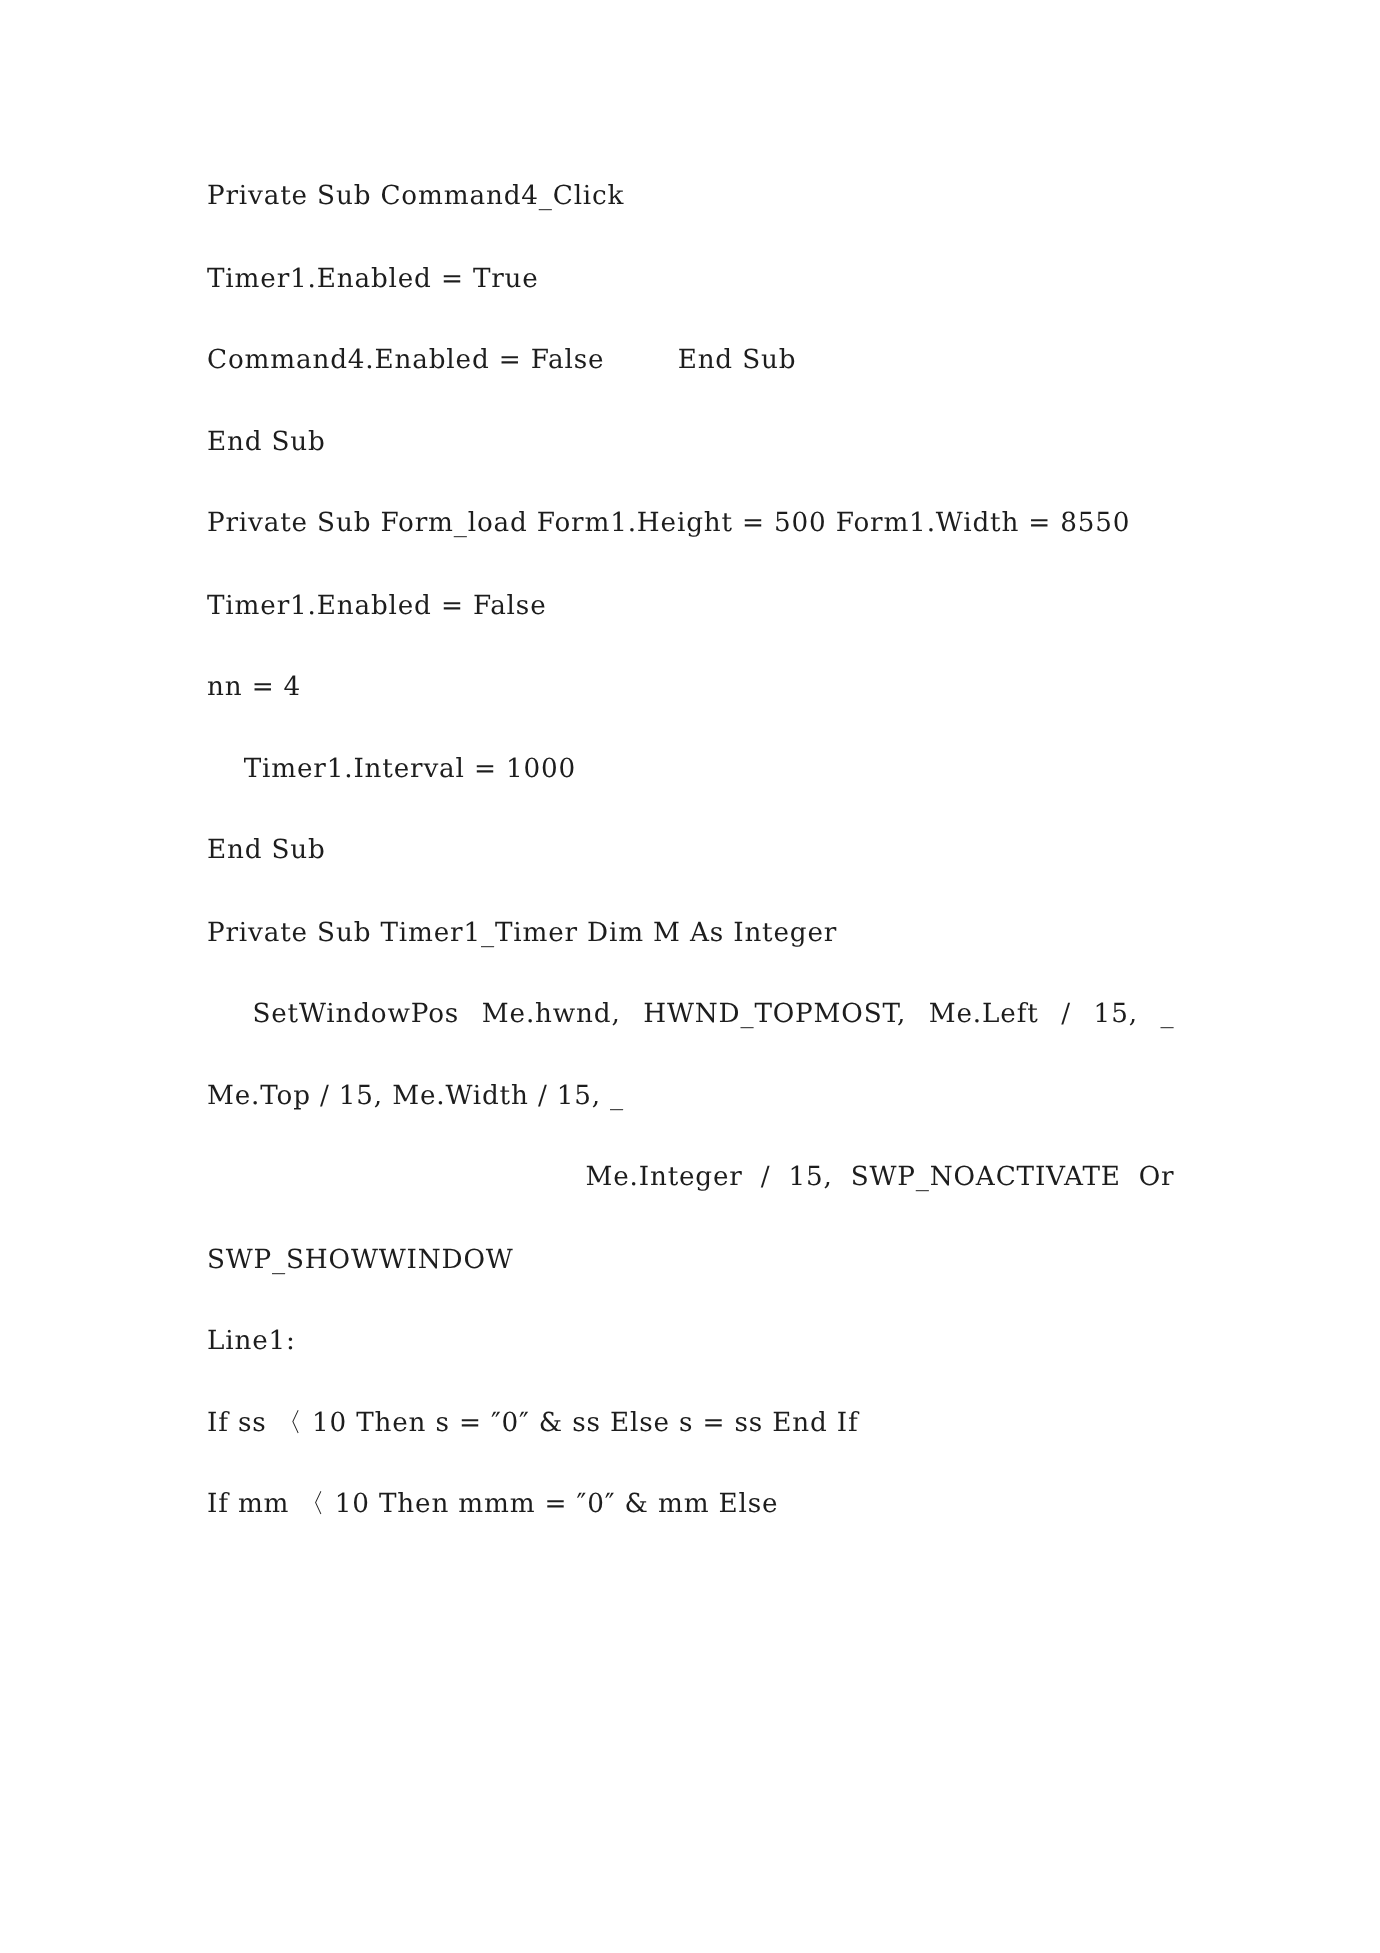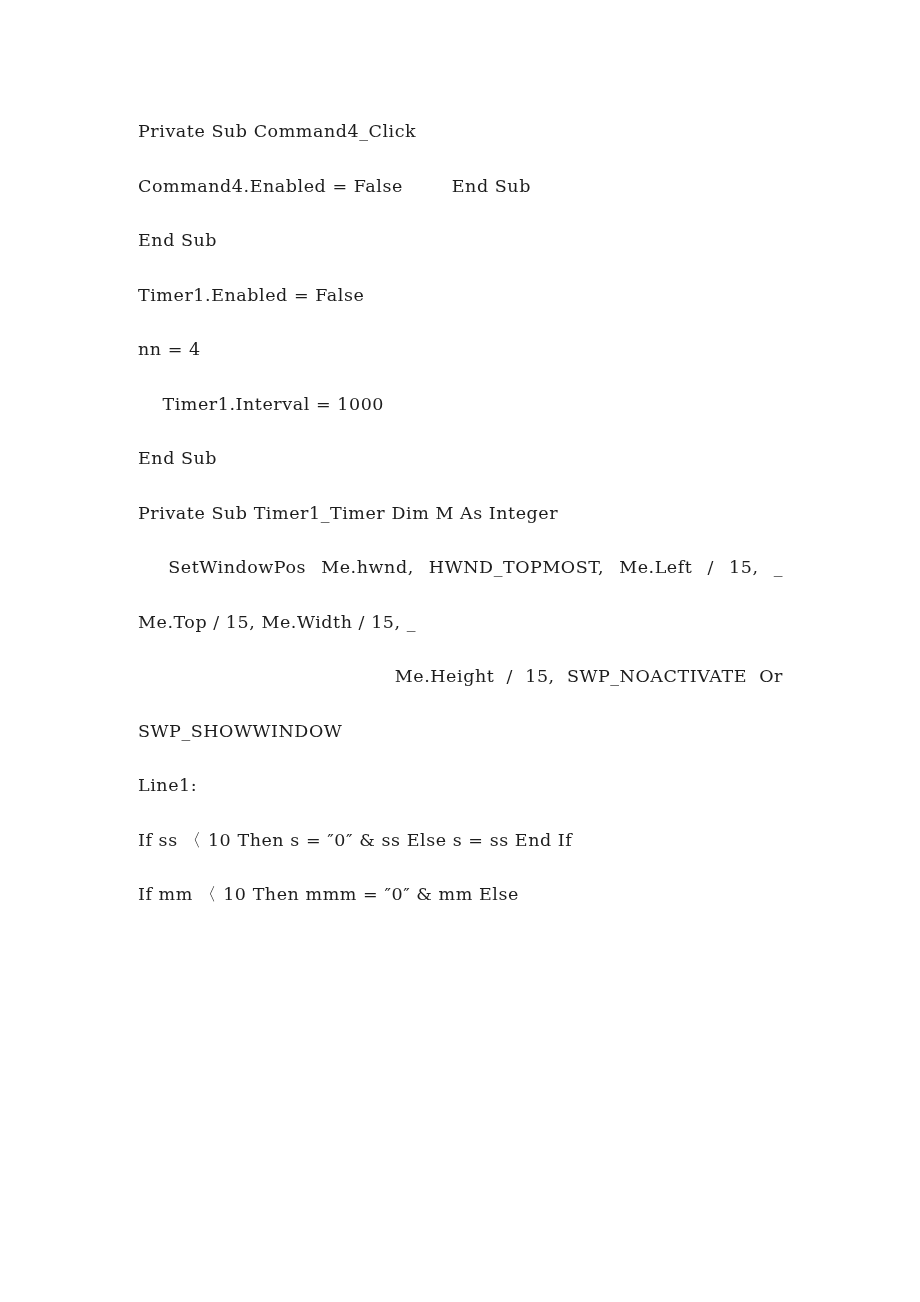--- a/index.html
+++ b/index.html
@@ -55,26 +55,28 @@
   .code-line.plain {
     text-align: left;
   }
 </style>
 </head>
 <body>
 
 <div class="page">
   <div class="text-block" id="code-container">
   <p class="code-line plain">Private Sub Command4_Click</p>
+      <p class="code-line plain">Timer1.Enabled = True</p>
       <p class="code-line plain">Command4.Enabled = False        End Sub</p>
       <p class="code-line plain">End Sub</p>
+      <p class="code-line plain">Private Sub Form_load Form1.Height = 500 Form1.Width = 8550</p>
       <p class="code-line plain">Timer1.Enabled = False</p>
       <p class="code-line plain">nn = 4</p>
       <p class="code-line plain">    Timer1.Interval = 1000</p>
       <p class="code-line plain">End Sub</p>
       <p class="code-line plain">Private Sub Timer1_Timer Dim M As Integer</p>
       <p class="code-line justify">  SetWindowPos Me.hwnd, HWND_TOPMOST, Me.Left / 15, _ Me.Top / 15, Me.Width / 15, _</p>
-      <p class="code-line justify">                     Me.Height / 15, SWP_NOACTIVATE Or SWP_SHOWWINDOW</p>
+      <p class="code-line justify">                     Me.Integer / 15, SWP_NOACTIVATE Or SWP_SHOWWINDOW</p>
       <p class="code-line plain">Line1:</p>
       <p class="code-line plain">If ss 〈 10 Then s = ″0″ &amp; ss Else s = ss End If</p>
       <p class="code-line plain">If mm 〈 10 Then mmm = ″0″ &amp; mm Else</p>
     </div>
 </div>
 
 </body></html>

